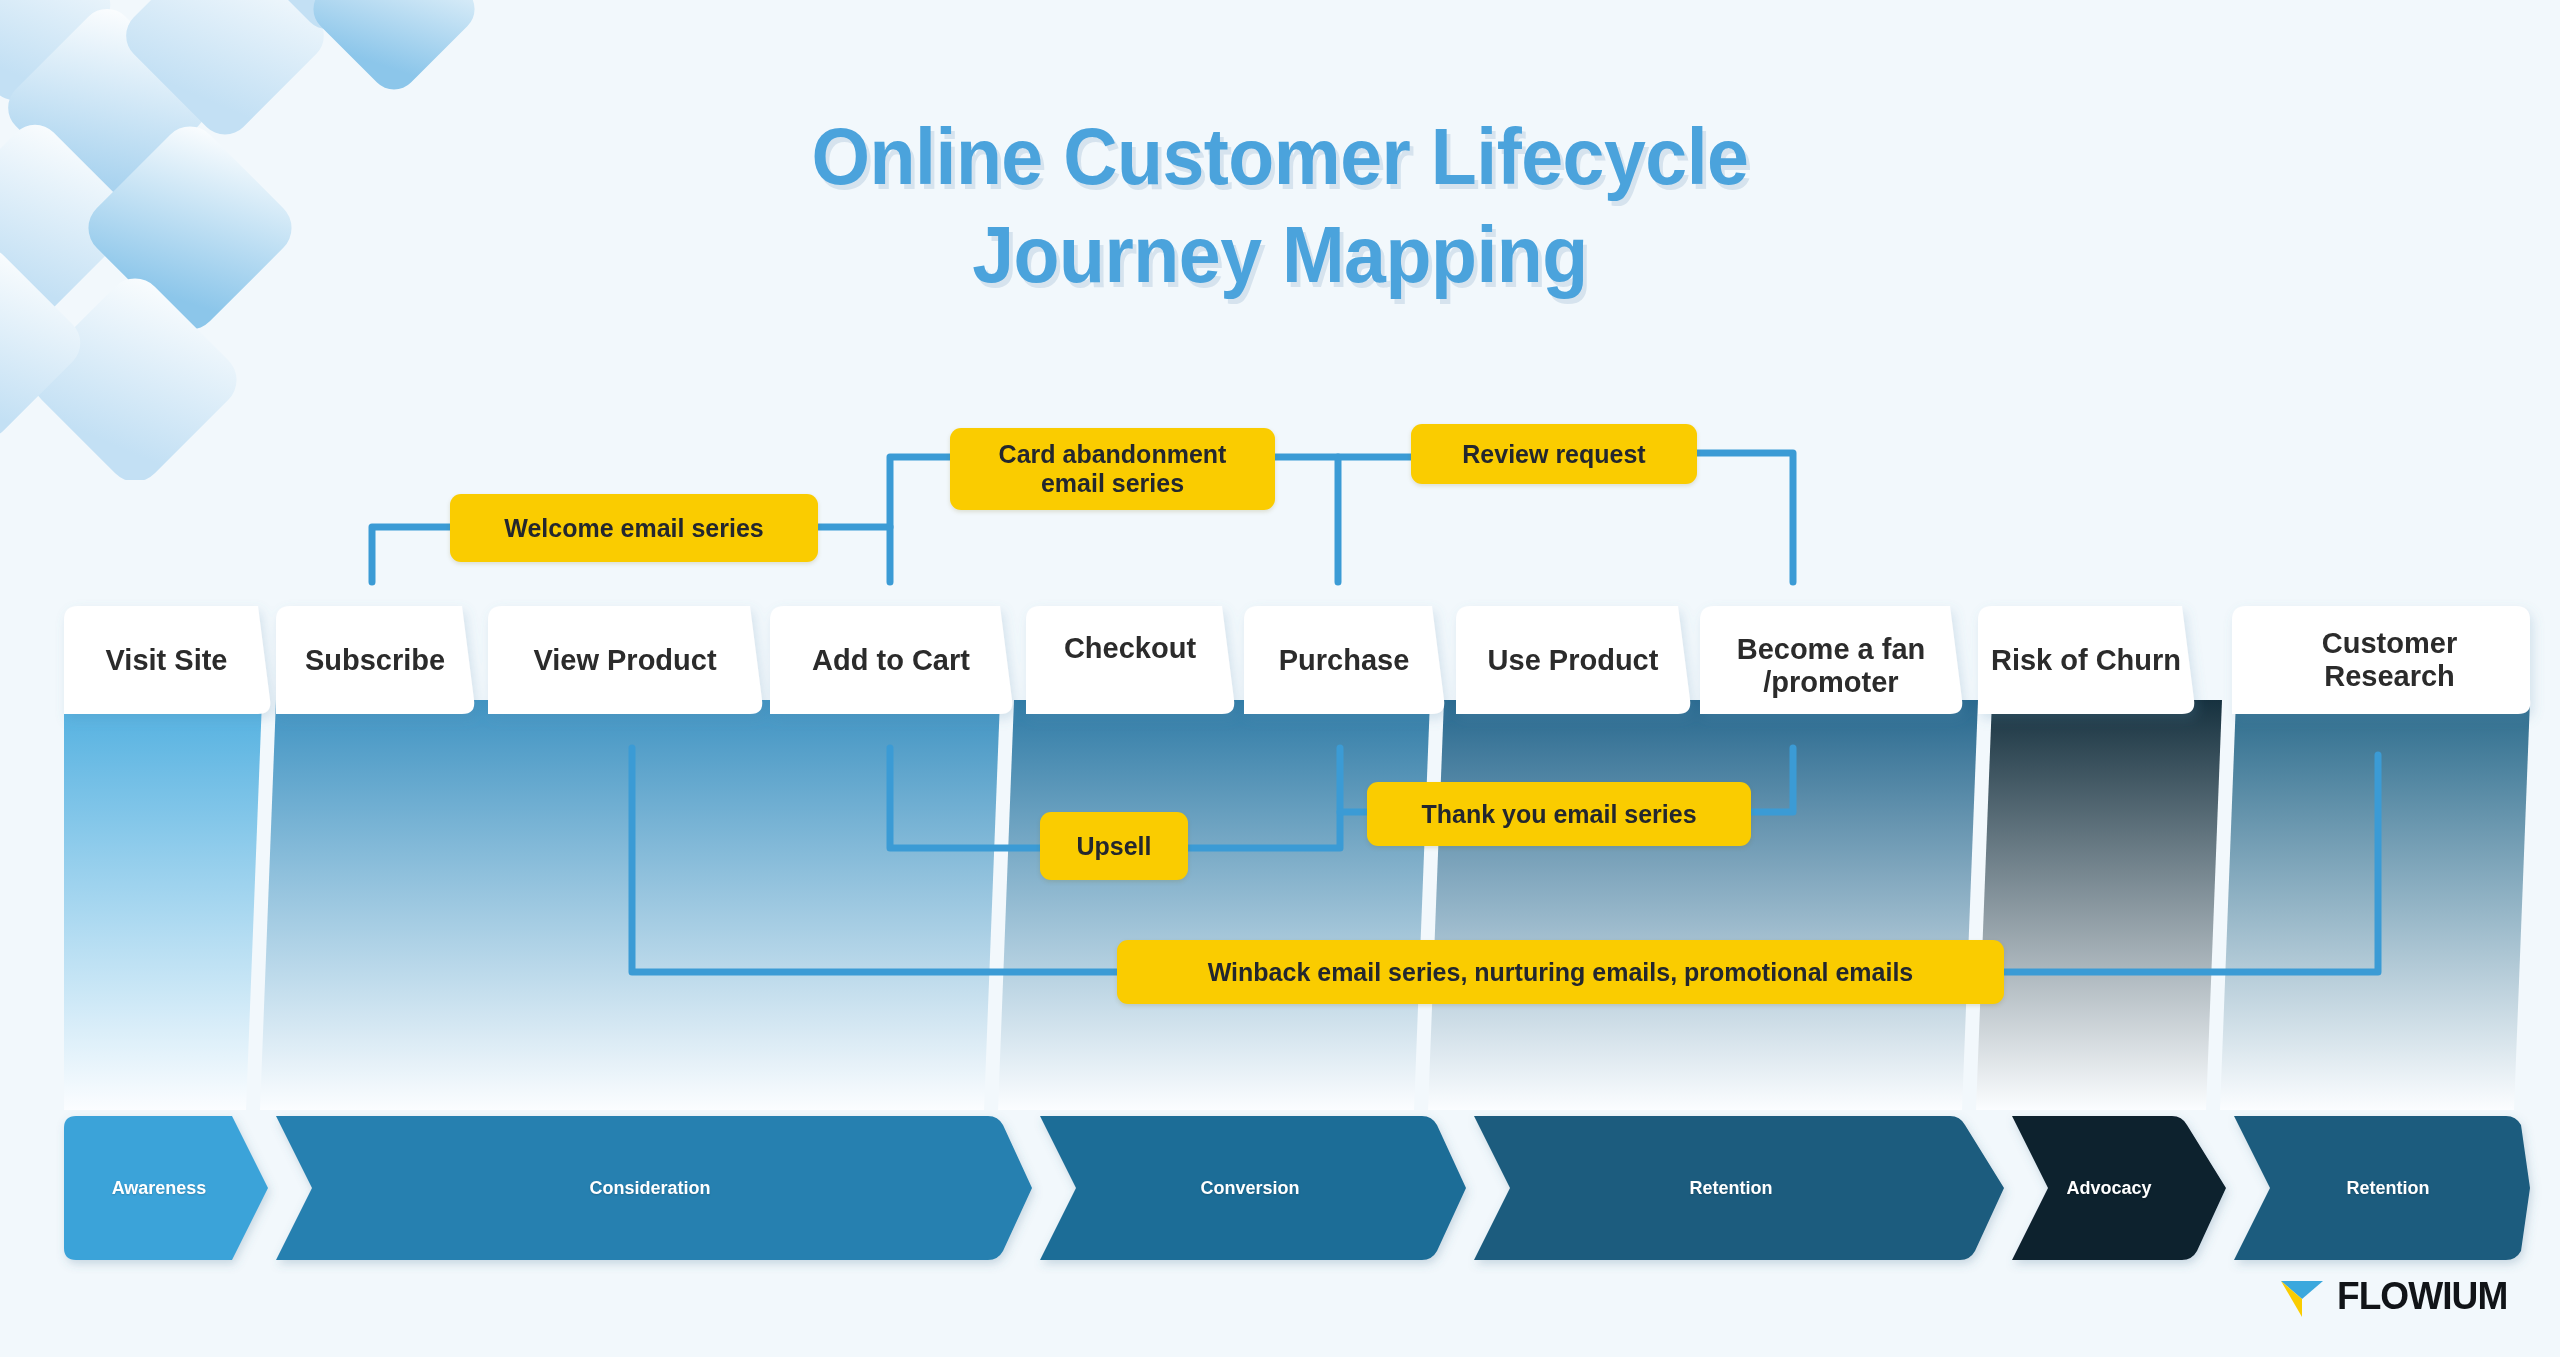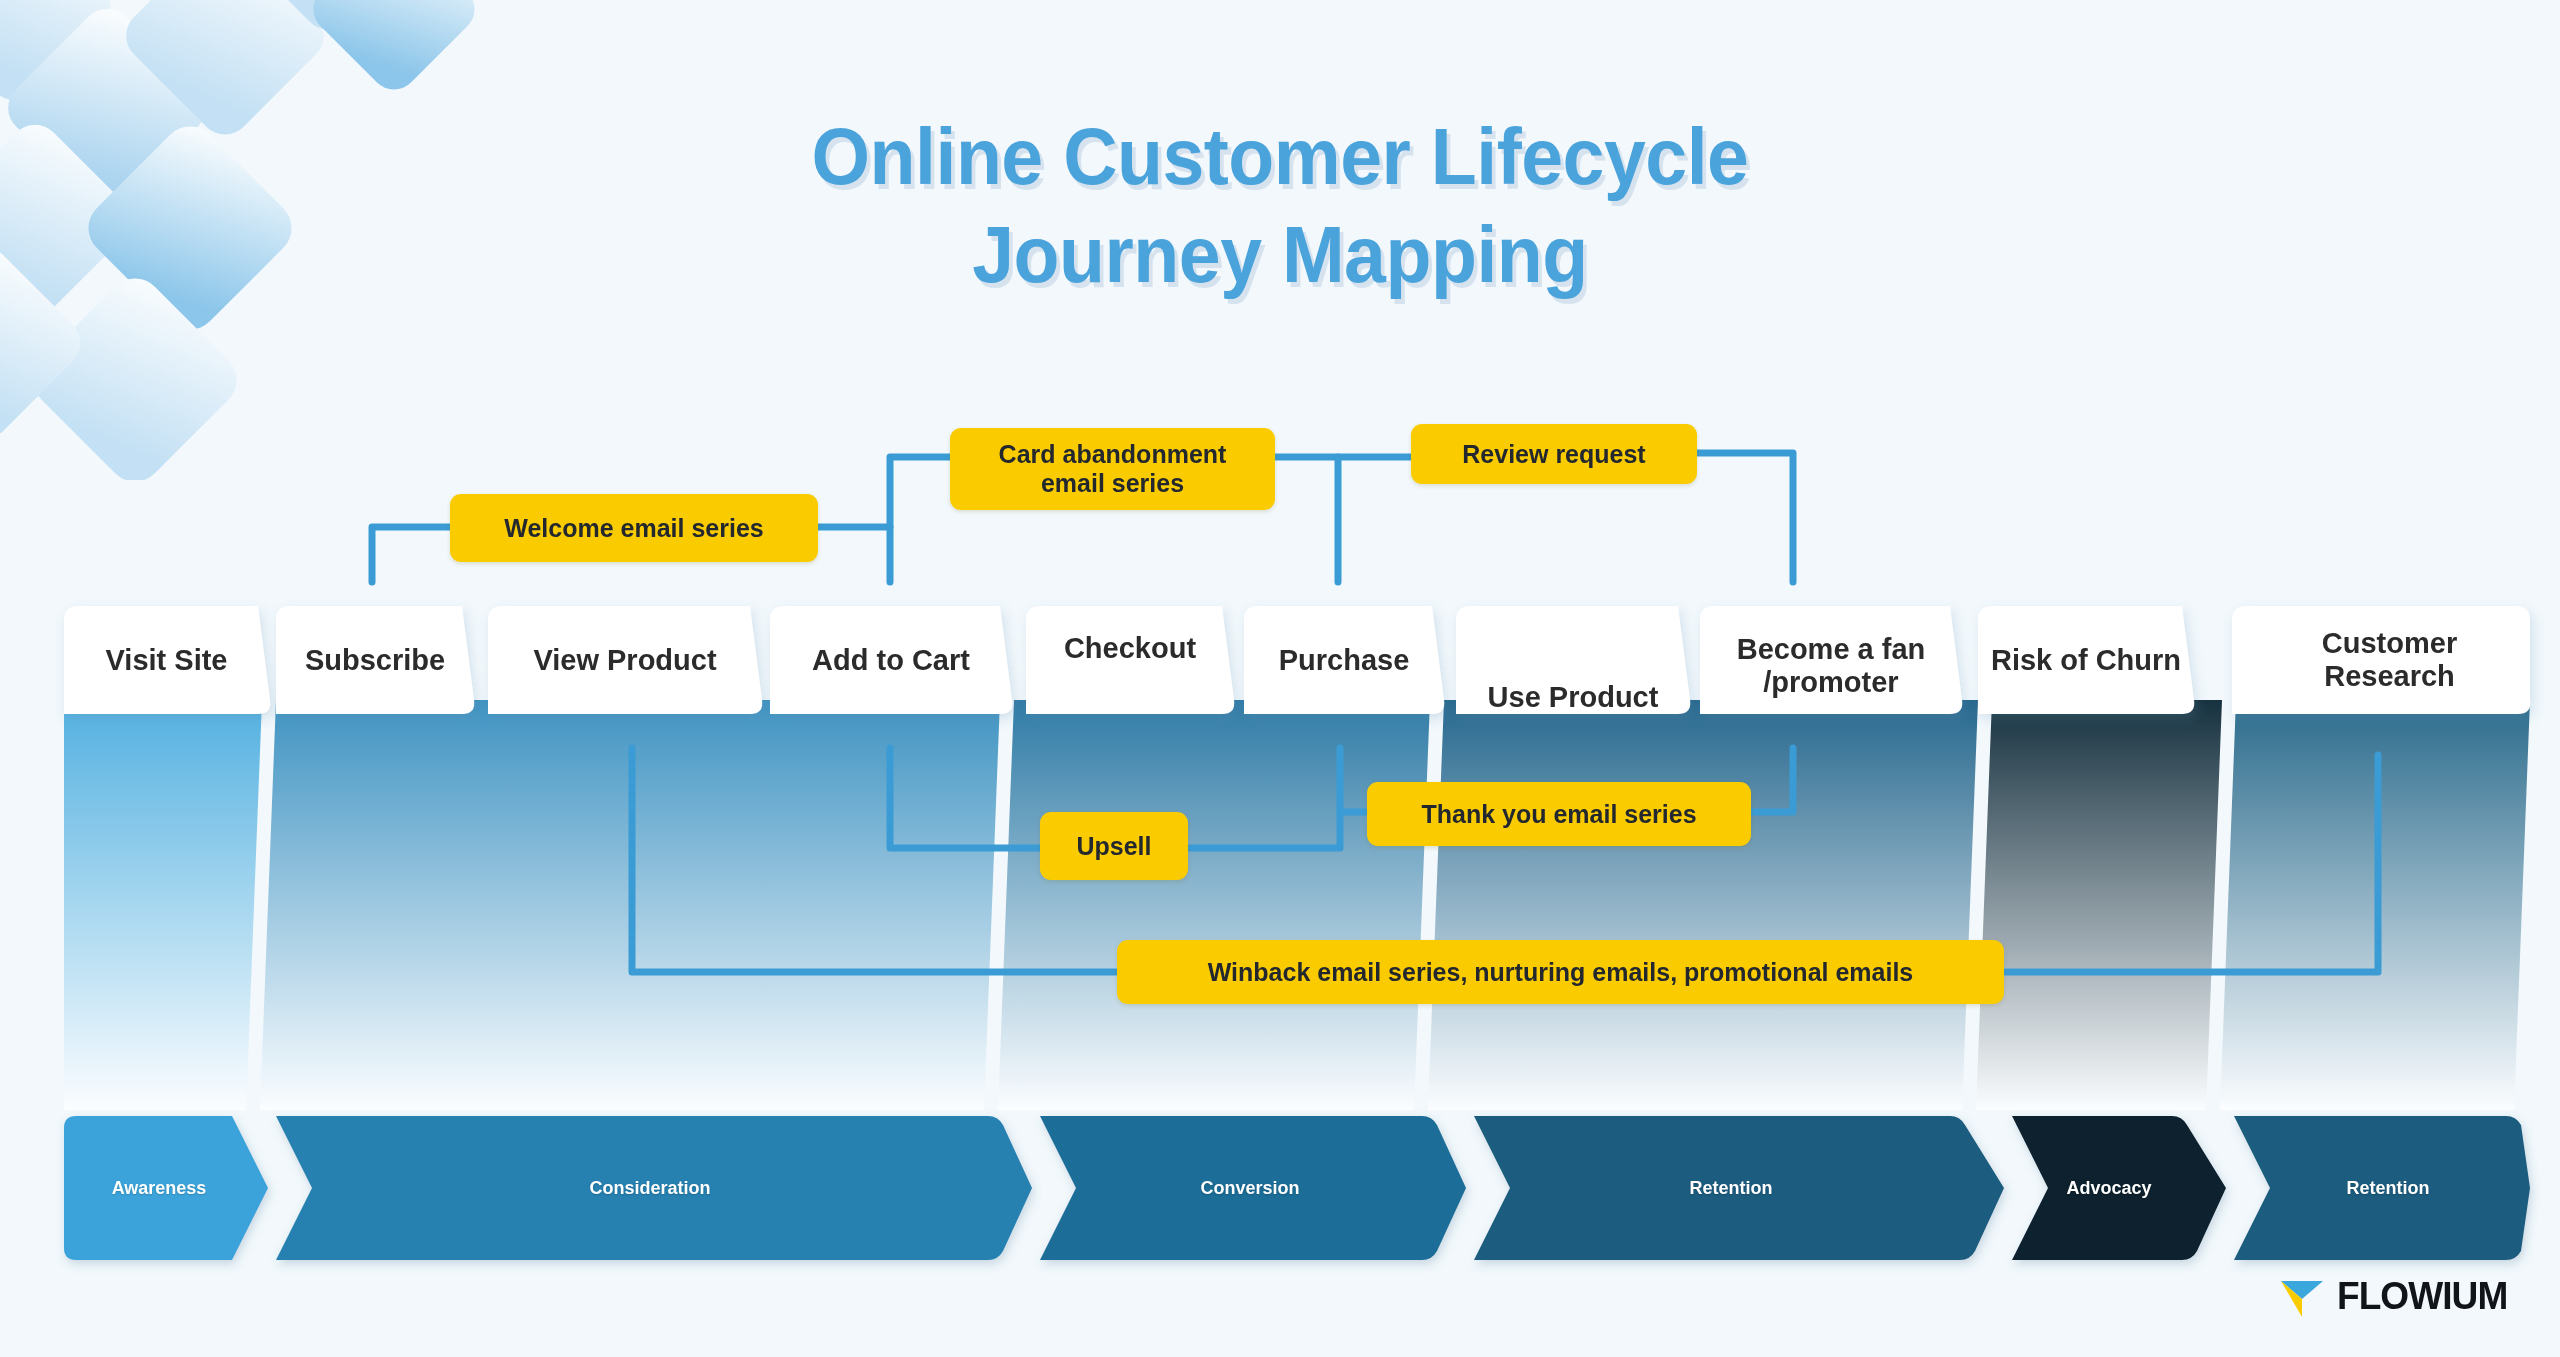--- a/index.html
+++ b/index.html
@@ -222,21 +222,21 @@
       </div>
     <div class="stage-card" style="left:770px; top:606px; width:242px; height:108px; background:transparent; box-shadow:none;">
         <span>Add to Cart</span>
       </div>
     <div class="stage-card" style="left:1026px;top:606px; width:208px; height:84px; background:transparent; box-shadow:none;">
         <span>Checkout</span>
       </div>
     <div class="stage-card" style="left:1244px;top:606px; width:200px; height:108px; background:transparent; box-shadow:none;">
         <span>Purchase</span>
       </div>
-    <div class="stage-card" style="left:1456px;top:606px; width:234px; height:108px; background:transparent; box-shadow:none;align-items:flex-end;">
+    <div class="stage-card" style="left:1456px;top:606px; width:234px; height:108px; background:transparent; box-shadow:none;">
         <span style="white-space:pre-line">Use Product</span>
       </div>
     <div class="stage-card" style="left:1700px;top:606px; width:262px; height:120px; background:transparent; box-shadow:none;">
         <span style="white-space:pre-line">Become a fan
 /promoter</span>
       </div>
     <div class="stage-card" style="left:1978px;top:606px; width:216px; height:108px; background:transparent; box-shadow:none;">
         <span>Risk of Churn</span>
       </div>
     <div class="stage-card" style="left:2232px;top:606px; width:298px; height:108px; background:transparent; box-shadow:none;padding-left:27px;">

